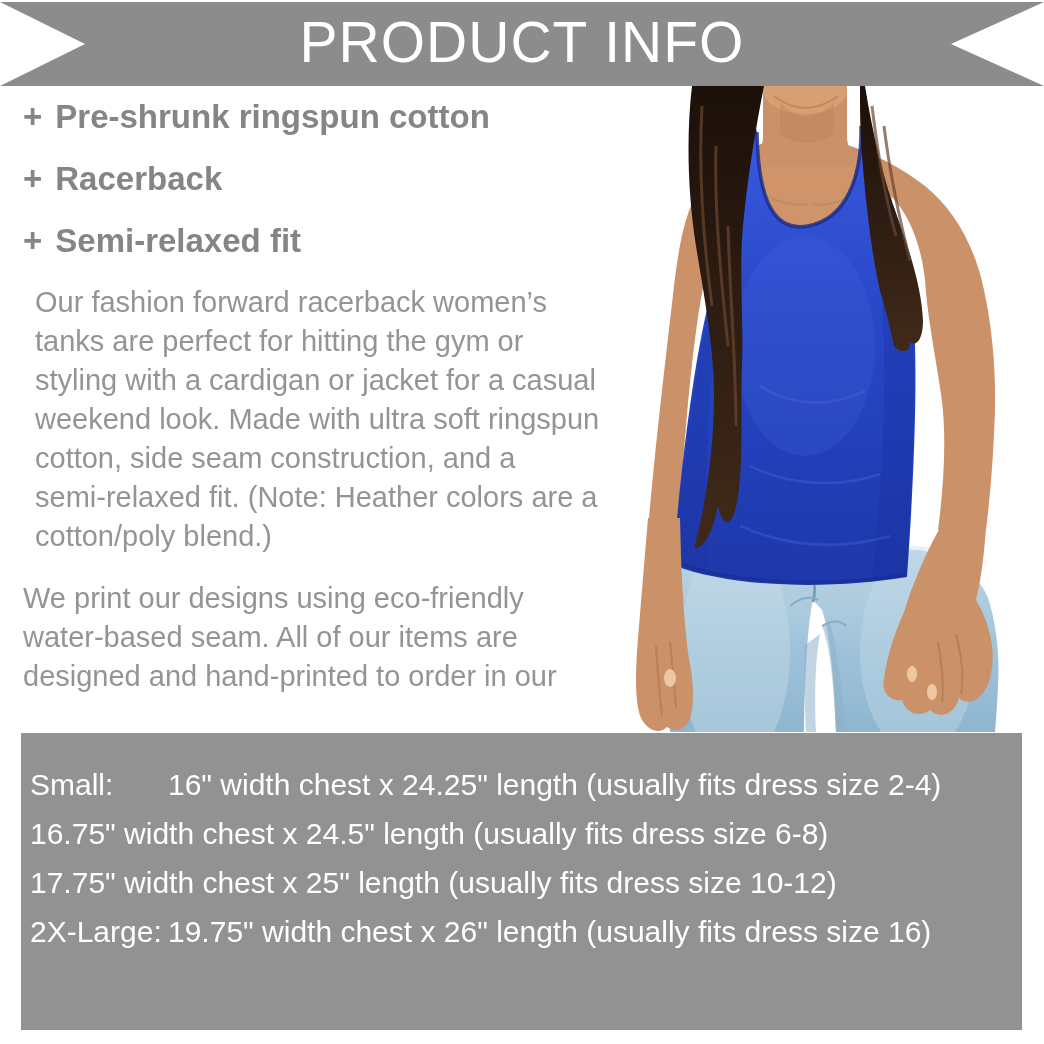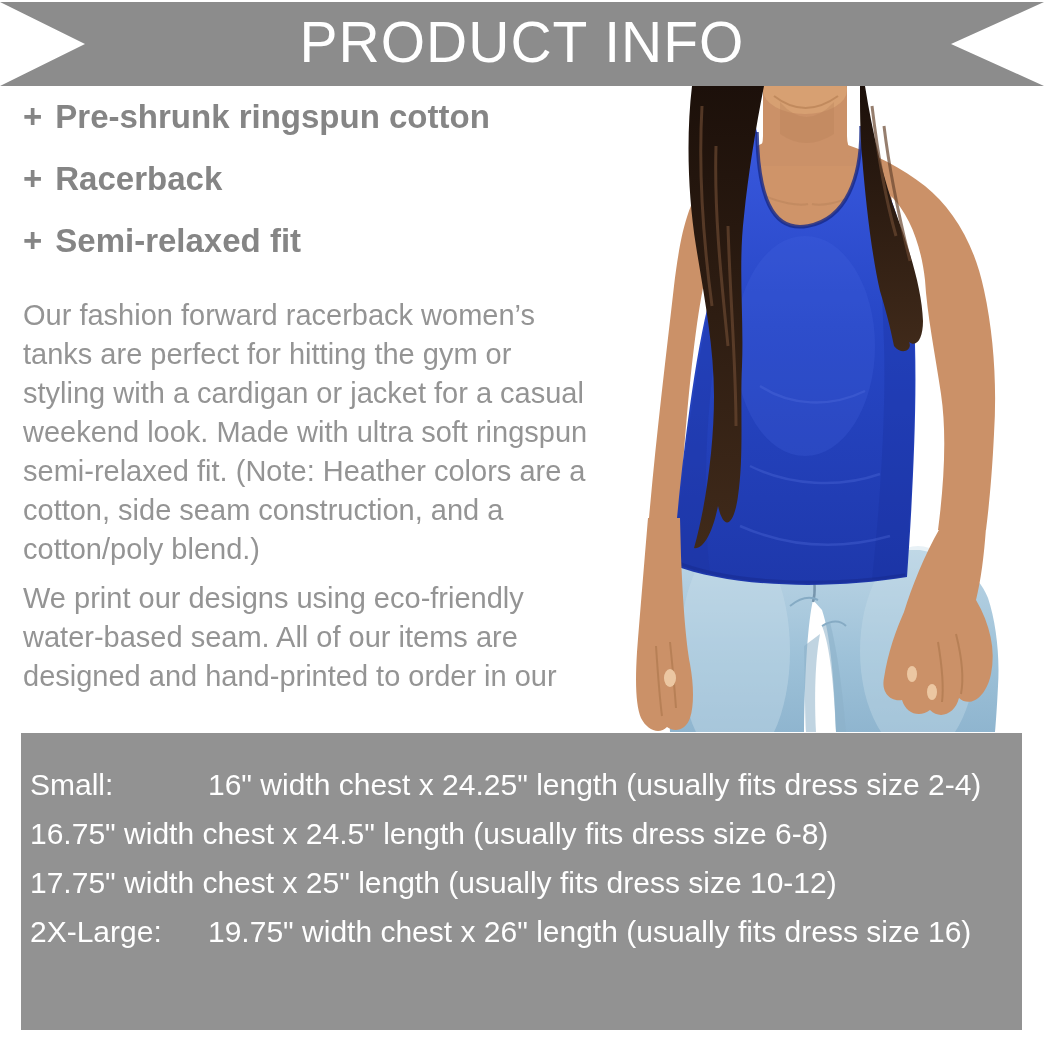--- a/index.html
+++ b/index.html
@@ -13,30 +13,30 @@
   .ribbon-title{color:#ffffff;font-size:57px;line-height:1;letter-spacing:1px;padding-bottom:4px;}
 
   
   .features{position:absolute;left:23px;top:97px;}
   .feature{display:flex;gap:13px;color:#858585;font-weight:bold;font-size:33px;line-height:40px;
            margin-bottom:22px;white-space:nowrap;}
   .feature .plus{flex:none;}
 
   
   .para{position:absolute;left:23px;color:#949494;font-size:29px;line-height:39px;white-space:nowrap;}
-  .para.p1{top:296px;}
+  .para.p1{top:283px;margin-left:12px;}
   .para.p2{top:561px;margin-top:18px;}
 
   
   .photo{position:absolute;left:600px;top:86px;width:444px;height:646px;}
 
   
   .chart{position:absolute;left:21px;top:733px;width:1001px;height:301px;background:#929292;
          box-sizing:border-box;padding:27px 0 0 9px;}
-  .row{display:flex;height:49px;align-items:center;color:#ffffff;font-size:30px;white-space:nowrap;gap:40px;}
+  .row{display:flex;height:49px;align-items:center;color:#ffffff;font-size:30px;white-space:nowrap;}
   .row .lbl{width:138px;flex:none;}
 </style>
 </head>
 <body>
 
 <div class="page">
 
   <div class="ribbon">
     <div class="ribbon-title">PRODUCT INFO</div>
   </div>
@@ -54,22 +54,22 @@
       <span class="plus">+</span>
       <span>Semi-relaxed fit</span>
     </div>
   </div>
 
   <div class="para p1">
     <div>Our fashion forward racerback women’s</div>
     <div>tanks are perfect for hitting the gym or</div>
     <div>styling with a cardigan or jacket for a casual</div>
     <div>weekend look. Made with ultra soft ringspun</div>
+    <div>cotton, side seam construction, and a</div>
     <div>semi-relaxed fit. (Note: Heather colors are a</div>
-    <div>cotton, side seam construction, and a</div>
     <div>cotton/poly blend.)</div>
   </div>
 
   <div class="para p2">
     <div>We print our designs using eco-friendly</div>
     <div>water-based seam. All of our items are</div>
     <div>designed and hand-printed to order in our</div>
   </div>
 
   <svg class="photo" viewBox="0 0 444 646" aria-hidden="true">

